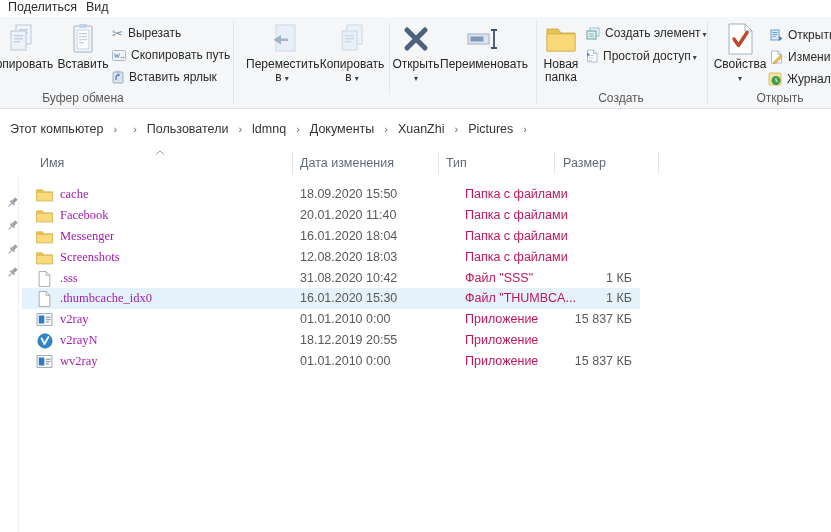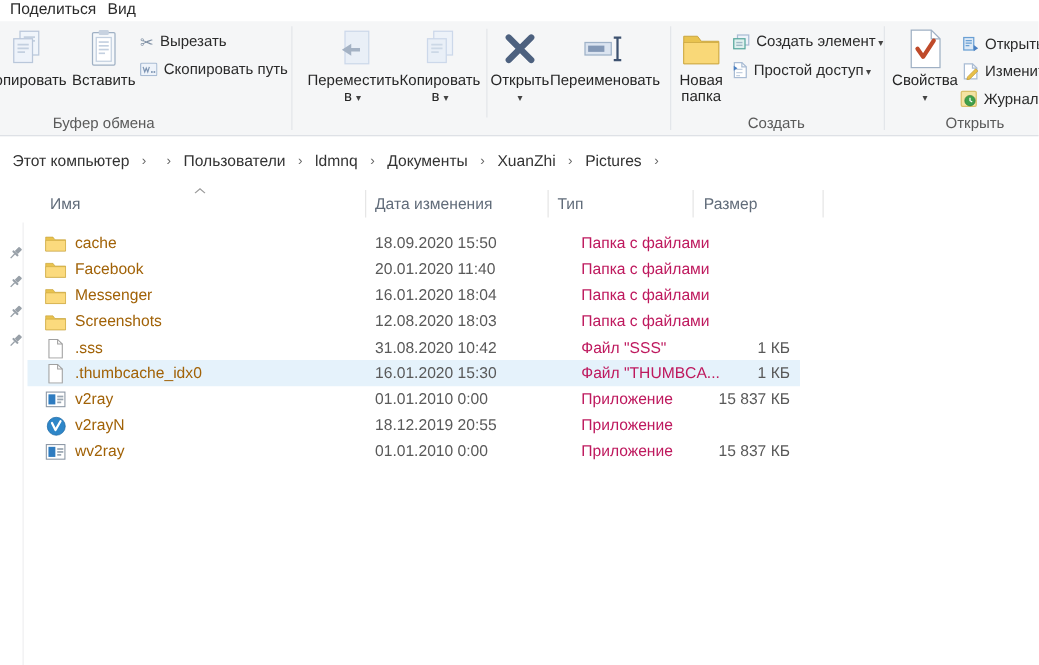--- a/index.html
+++ b/index.html
@@ -32,21 +32,21 @@
   
   .navline { position:absolute; left:18px; top:148px; bottom:0; width:1px; background:#f0f0f1; }
   .colheader { position:absolute; top:148px; left:0; right:0; height:30px; background:#fff; font-size:12.5px; color:#616c7a; }
   .colheader .hl { position:absolute; top:8px; white-space:nowrap; cursor:default; }
   .hdiv { position:absolute; top:4px; height:22px; width:1px; background:#e6e6e6; }
   .sortind { position:absolute; left:155px; top:150px; }
   .row { position:absolute; left:22px; width:618px; height:21px; line-height:21px; font-size:12.5px; white-space:nowrap; cursor:default; }
   .row.selected { background:#e5f2fb; }
   .rc { position:absolute; top:0; }
   .ri { position:absolute; left:14px; top:2px; width:17px; height:17px; display:flex; align-items:center; justify-content:center; }
-  .c-name { left:38px; color:#a16207; }
+  .c-name { left:38px; color:#a21caf;font-family:Liberation Serif, serif; }
   .c-date { left:278px; color:#595959; }
   .c-type { left:443px; color:#be185d; }
   .c-size { left:518px; width:92px; text-align:right; color:#595959; }
   .pin { position:absolute; left:6px; width:13px; height:13px; }
   svg { display:block; }
   .icon-wrap { display:flex; align-items:center; justify-content:center; }
 </style>
 </head>
 <body>
 
@@ -93,20 +93,31 @@
   <div class="smbtn" style="left:112px; top:28px;">
     <span class="icon-wrap">
       <svg width="14" height="11" viewBox="0 0 14 11">
           <rect x="0.5" y="0.5" width="13" height="10" rx="1" fill="#eef3fa" stroke="#a9bcd4"></rect>
           <path d="M2.5 3.5l1.3 4 1.2-3 1.2 3 1.3-4" fill="none" stroke="#7f96b4" stroke-width="1"></path>
           <circle cx="9.5" cy="7.5" r=".8" fill="#7f96b4"></circle>
           <circle cx="11.5" cy="7.5" r=".8" fill="#7f96b4"></circle>
         </svg>
     </span>
     <span>Скопировать путь</span>
+  </div>
+  <div class="smbtn" style="left:112px; top:50px;">
+    <span class="icon-wrap">
+      <svg width="12" height="14" viewBox="0 0 12 14">
+          <rect x="1" y="2" width="10" height="11" rx="1" fill="#d9e2ee" stroke="#9fb0c4"></rect>
+          <rect x="4" y="0.8" width="4" height="2.4" rx=".8" fill="#b0bfd2"></rect>
+          <path d="M4 10V7.5c0-1.5 1-2.5 2.8-2.5" fill="none" stroke="#3e78c0" stroke-width="1.2"></path>
+          <path d="M5.8 3.4l2.4 1.6-2.4 1.6z" fill="#3e78c0"></path>
+        </svg>
+    </span>
+    <span>Вставить ярлык</span>
   </div>
   <div class="grouplabel" style="left:0; width:166px;">Буфер обмена</div>
 
   <div class="gdiv" style="left:233px;"></div>
 
   <div class="bigbtn" style="left:246px; width:72px;">
     <div class="bicon">
       <svg width="30" height="32" viewBox="0 0 30 32">
           <rect x="9" y="2" width="19" height="26" fill="#e9eff7" stroke="#ccd8ea"></rect>
           <path d="M21 12v3.4h-7V12l-7.5 4.8L14 21.5v-3.4h7V21z" fill="#a4b2c4"></path>

